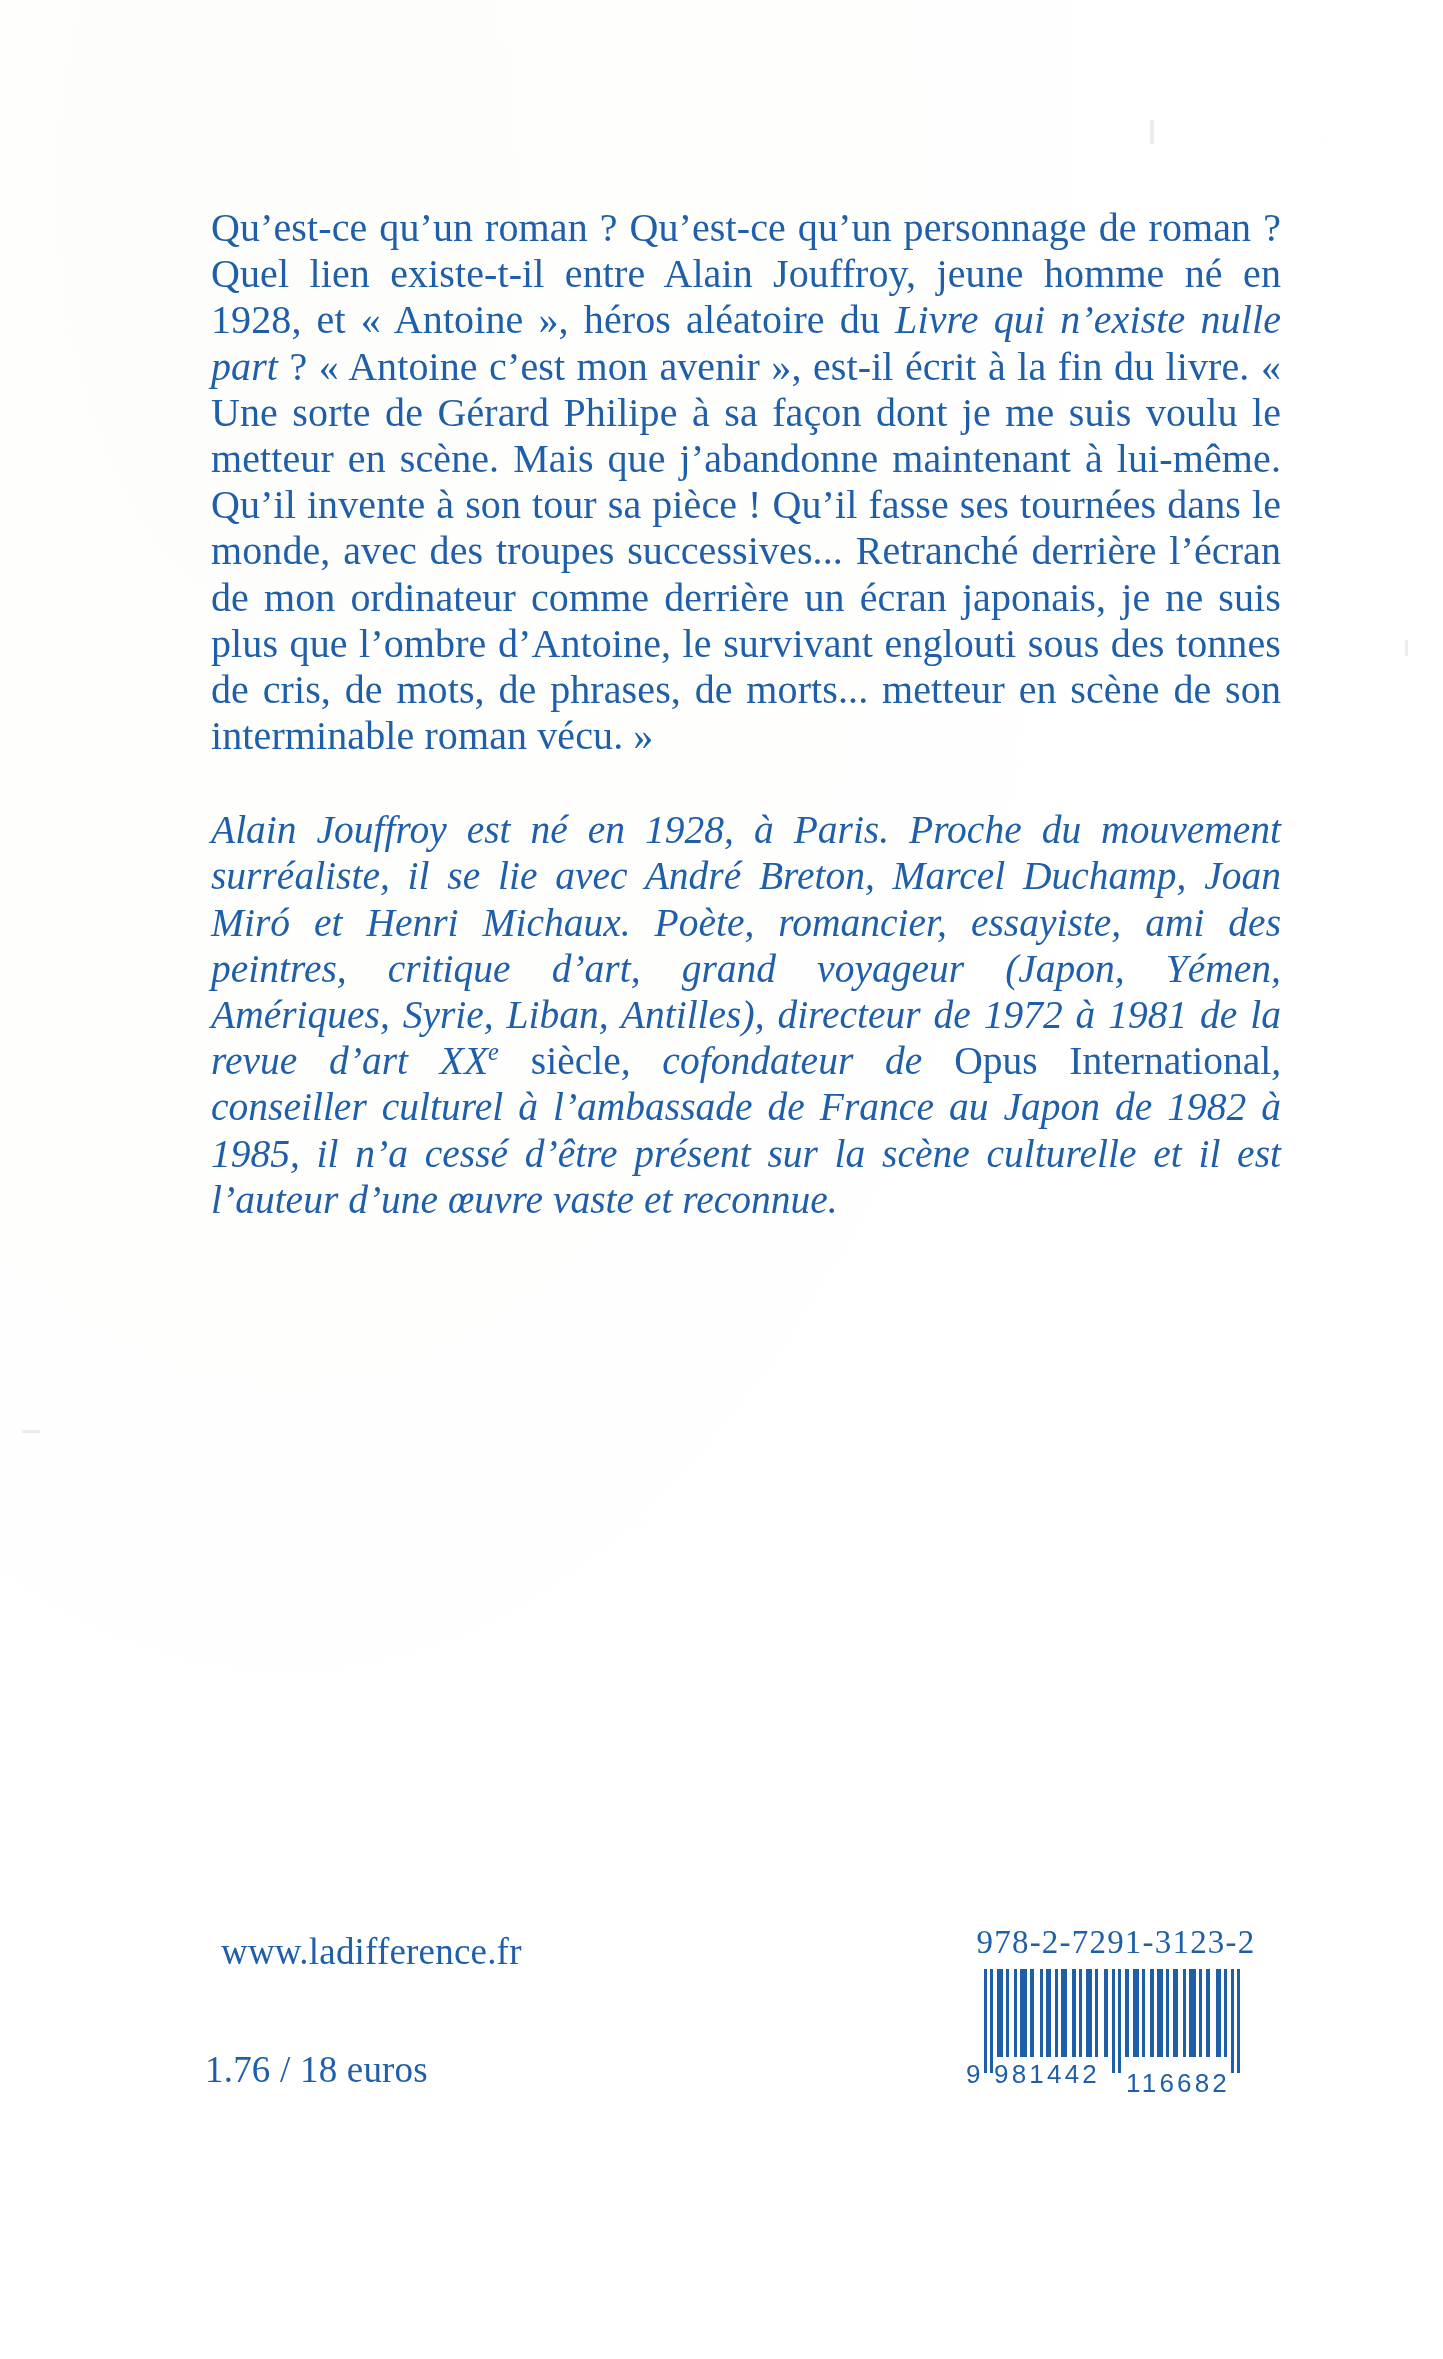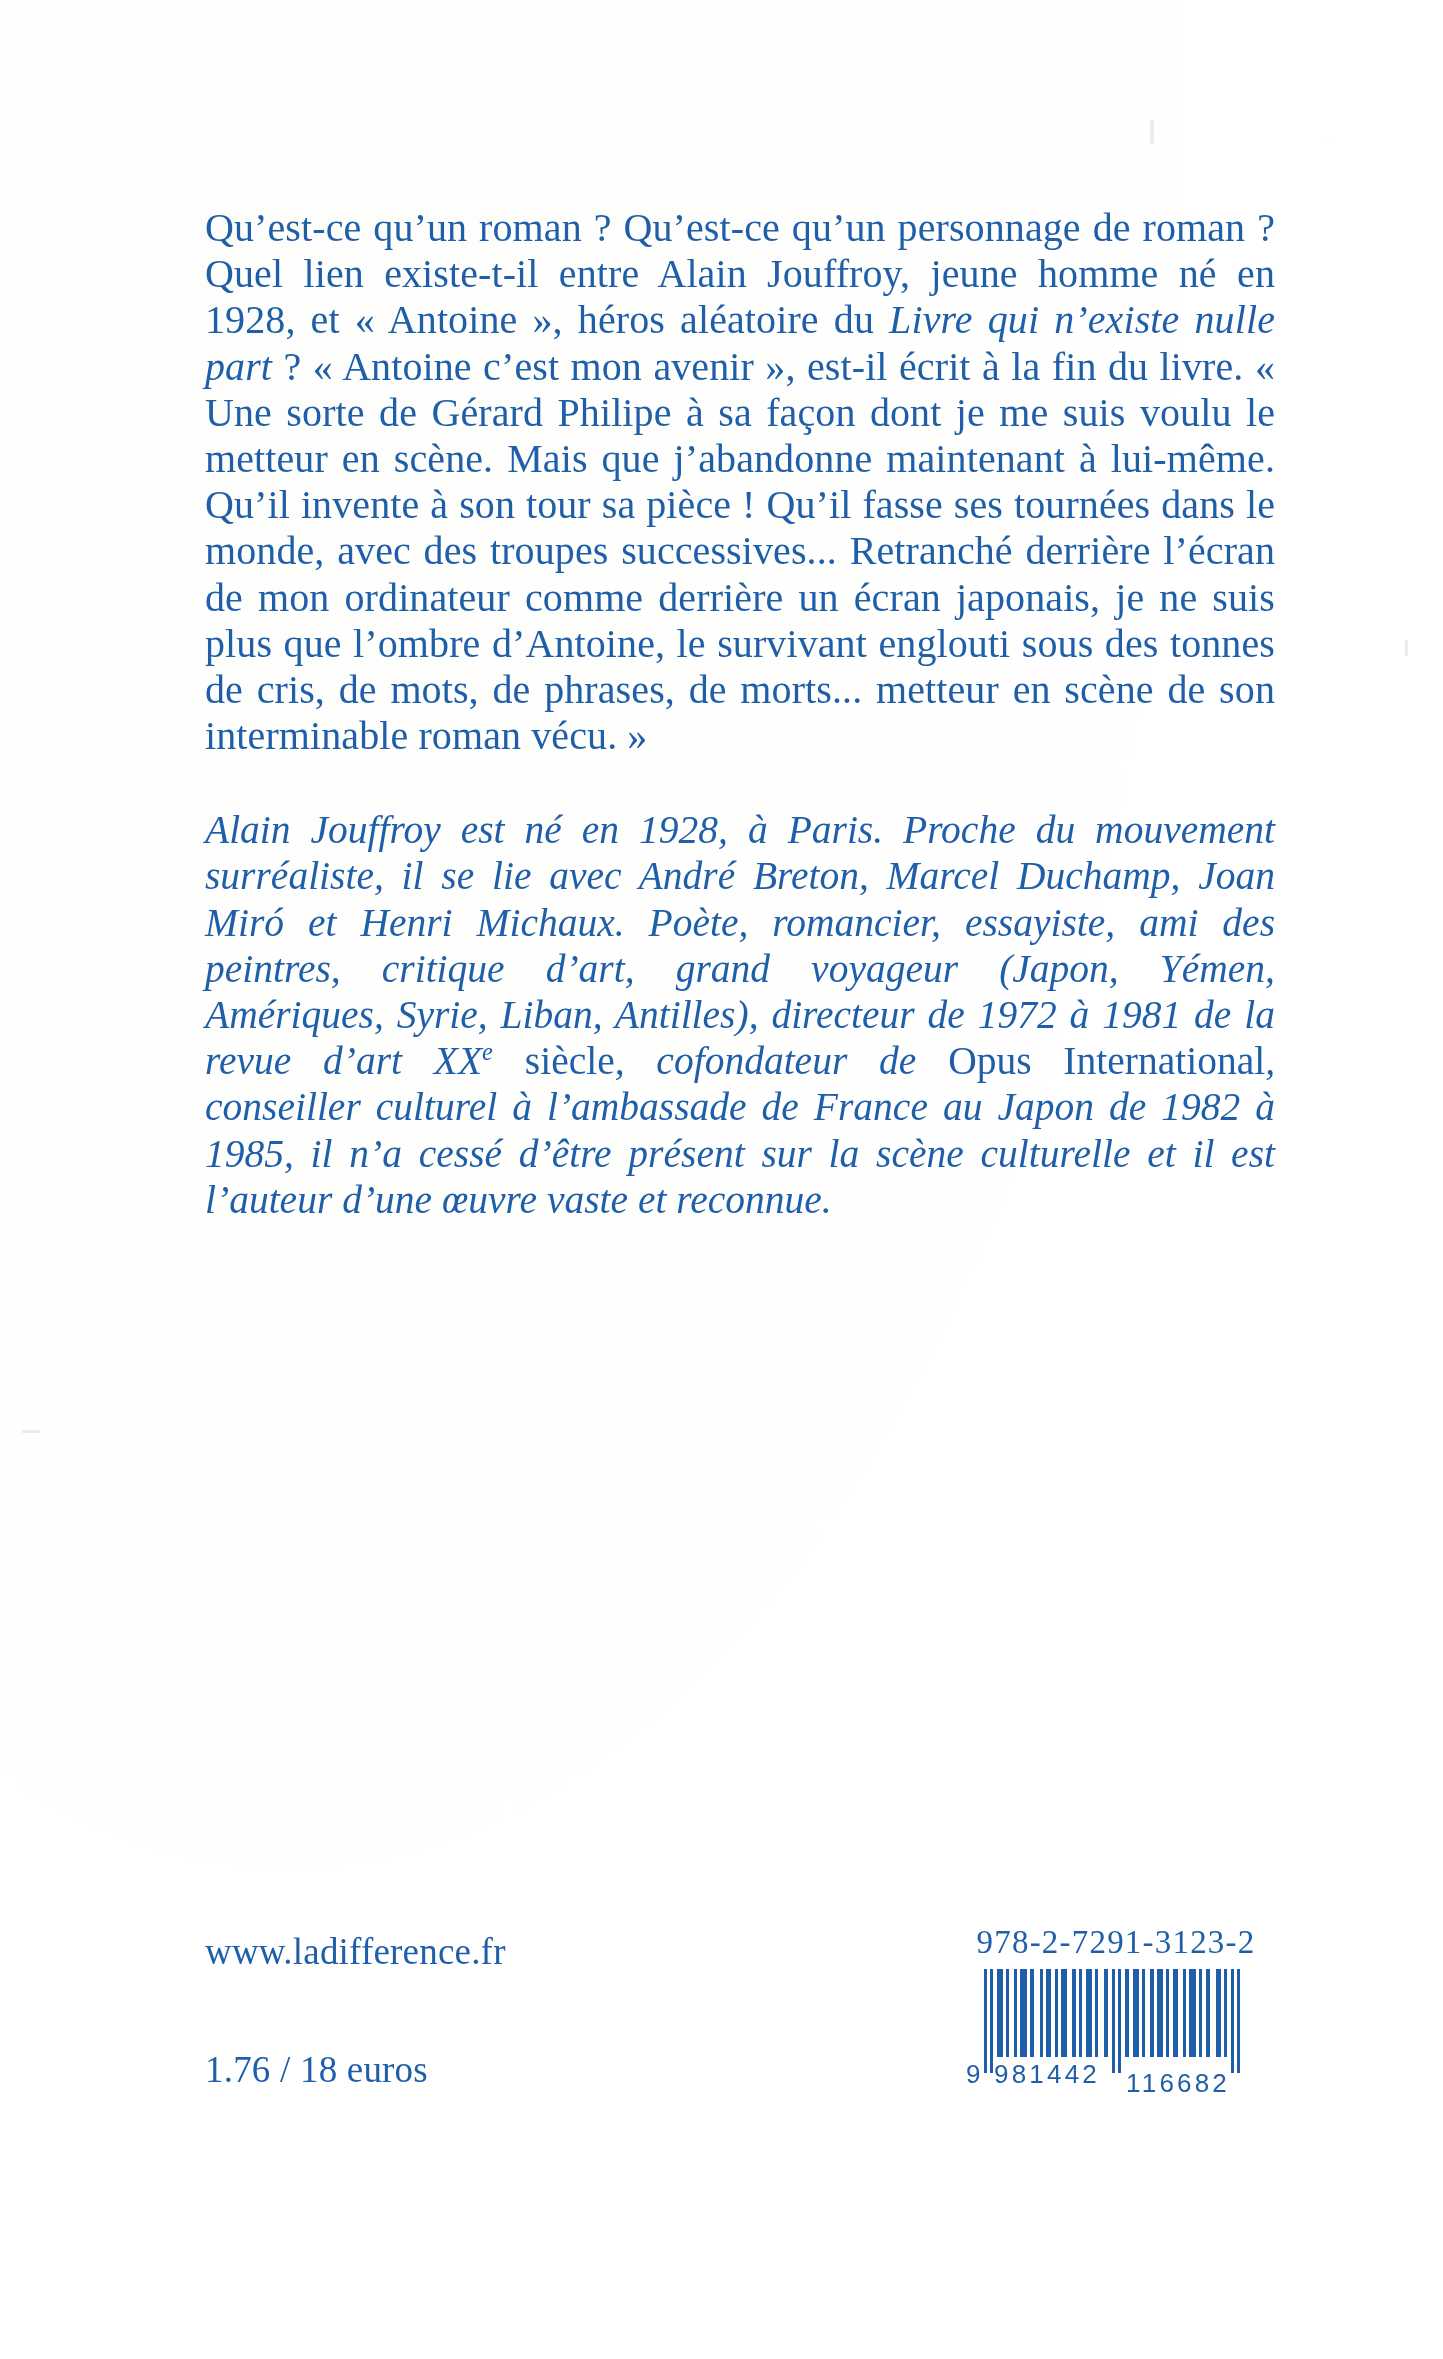--- a/index.html
+++ b/index.html
@@ -34,21 +34,21 @@
 
   .page {
     position: absolute;
     left: 0; top: 0;
     width: 1443px;
     height: 2359px;
   }
 
   .content {
     position: absolute;
-    left: 205px;
+    left: 211px;
     top: 205px;
     width: 1070px;
   }
 
   
   .blurb {
     color: #1f5fa9;
     font-size: 40px;
     line-height: 1.155;
     text-align: justify;
@@ -91,21 +91,21 @@
   
   .footer {
     position: absolute;
     left: 205px;
     top: 1930px;
     width: 1070px;
     height: 200px;
   }
   .site {
     position: absolute;
-    left: 0;
+    left: 16px;
     top: 0;
     color: #1f5fa9;
     font-size: 37px;
     letter-spacing: 0.2px;
   }
   .price {
     position: absolute;
     left: 0;
     top: 118px;
     color: #1f5fa9;

